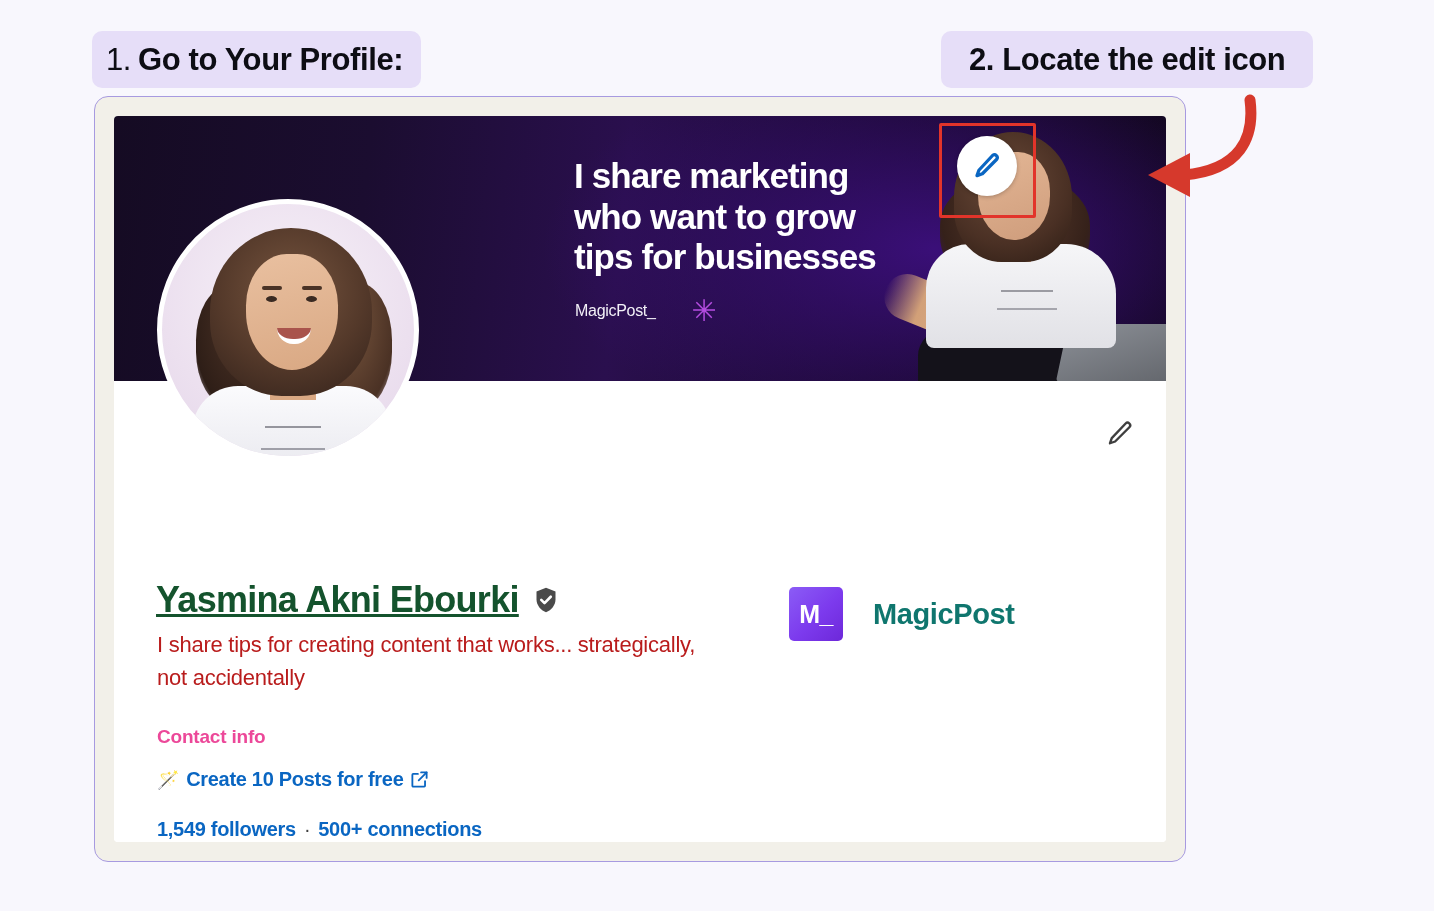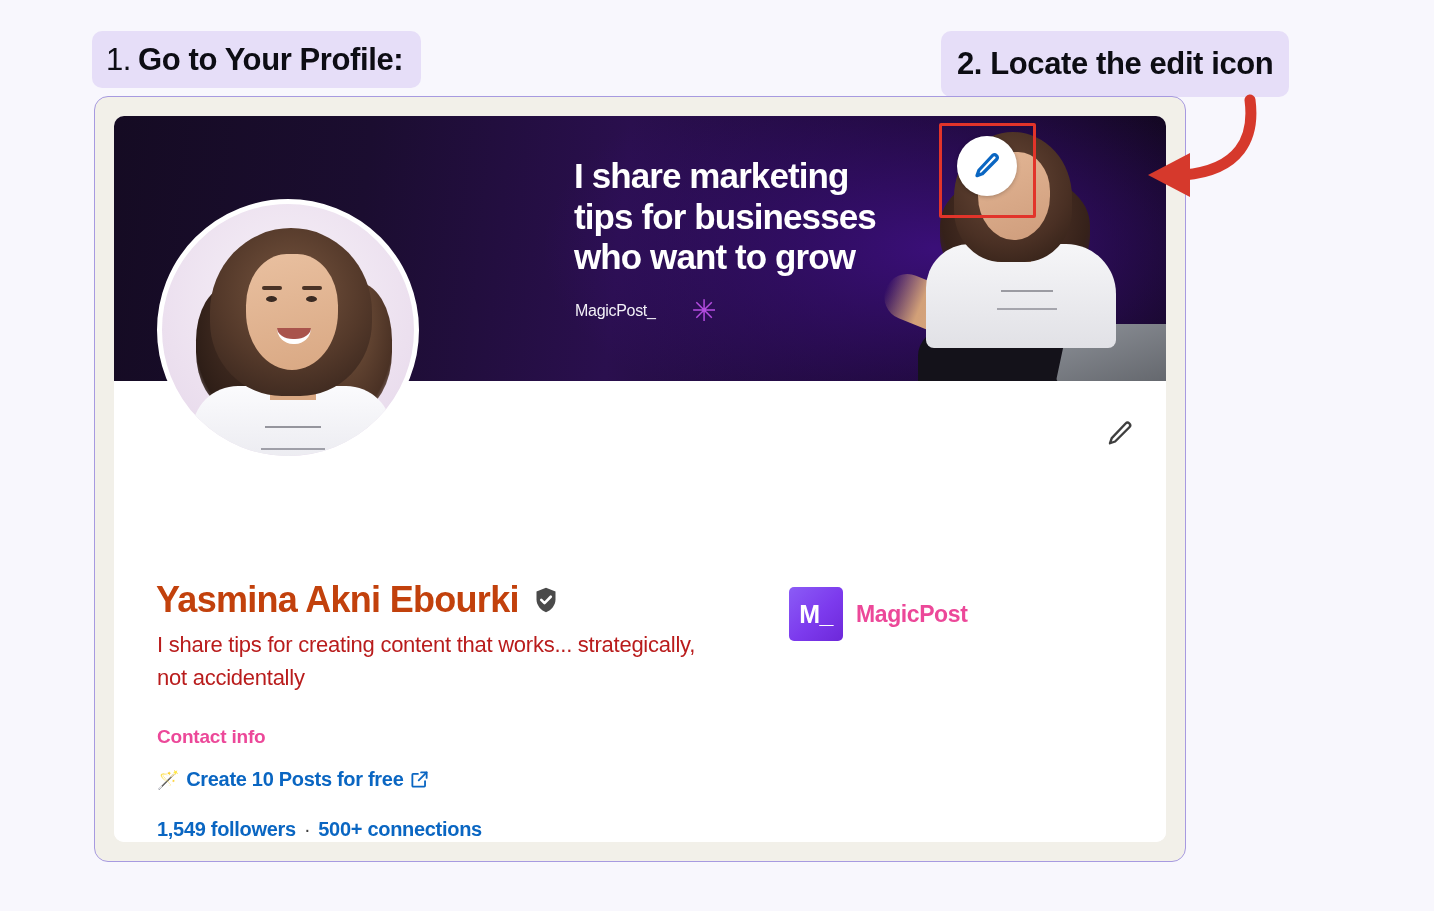--- a/index.html
+++ b/index.html
@@ -28,39 +28,39 @@
   }
   #label-1 {
     left: 92px; top: 31px;
     height: 57px;
     padding: 0 18px 0 14px;
     font-size: 31px;
   }
   #label-1 .num { font-weight: normal; margin-right: 7px; }
   #label-2 {
     left: 941px; top: 31px;
-    height: 66px;
-    padding: 0 16px;
+    height: 57px;
+    padding: 0 28px;
     font-size: 31px;
   }
 
   
   #profile-frame {
     position: absolute;
     left: 94px; top: 96px;
     width: 1092px; height: 766px;
     background: #f2f0e9;
     border: 1.5px solid #a79ae0;
     border-radius: 14px;
     padding: 19px;
   }
   #profile-card {
     width: 100%; height: 100%;
     background: #ffffff;
-    border-radius: 10px;
+    border-radius: 4px;
     overflow: hidden;
     position: relative;
   }
 
   
   #banner {
     position: relative;
     height: 265px;
     background:
       radial-gradient(ellipse 60% 120% at 78% 50%, #3a0f78 0%, rgba(58,15,120,0) 62%),
@@ -305,22 +305,23 @@
   #name-row {
     position: absolute;
     left: 42px; top: 198px;
     display: flex;
     align-items: center;
     gap: 12px;
   }
   #profile-name {
     font-size: 36px;
     font-weight: bold;
-    color: #c2410c;
+    color: #14532d;
     letter-spacing: -0.7px;
+    text-decoration: underline;
   }
   #verified-badge { display: block; }
   #headline {
     position: absolute;
     left: 43px; top: 248px;
     width: 560px;
     font-size: 22px;
     color: #b91c1c;
     line-height: 1.48;
     letter-spacing: -0.25px;
@@ -365,39 +366,39 @@
     margin-top: 8px;
   }
   #stats .dot { color: #3f3f3f; font-weight: normal; }
 
   
   #company-row {
     position: absolute;
     left: 627px; top: 206px;
     display: flex;
     align-items: center;
-    gap: 13px;
+    gap: 30px;
     padding-left: 48px;
   }
   #company-logo {
     width: 54px; height: 54px;
     border-radius: 5px;
     background: linear-gradient(135deg, #8b5cf6 0%, #7c3aed 55%, #6d28d9 100%);
     color: #fff;
     font-size: 25px;
     font-weight: bold;
     display: flex;
     align-items: center;
     justify-content: center;
     letter-spacing: -0.5px;
   }
   #company-name {
-    font-size: 23px;
-    font-weight: bold;
-    color: #ec4899;
+    font-size: 29px;
+    font-weight: bold;
+    color: #0f766e;
     letter-spacing: -0.4px;
     text-align: center;
   }
 </style>
 </head>
 <body>
 
 <div class="step-label" id="label-1">
   <span class="num">1.</span>
   <span>Go to Your Profile:</span>
@@ -407,22 +408,22 @@
   <span>2. Locate the edit icon</span>
 </div>
 
 <div id="profile-frame">
   <div id="profile-card">
 
     <div id="banner">
 
       <div id="banner-headline">
         <div>I share marketing</div>
+        <div>who want to grow</div>
         <div>tips for businesses</div>
-        <div>who want to grow</div>
       </div>
 
       <div id="banner-brand">
         <span class="brand-word">MagicPost_</span>
         <span class="spark">✳</span>
       </div>
 
       <div id="banner-person">
         <div class="bp-hair2"></div>
         <div class="bp-arm"></div>

